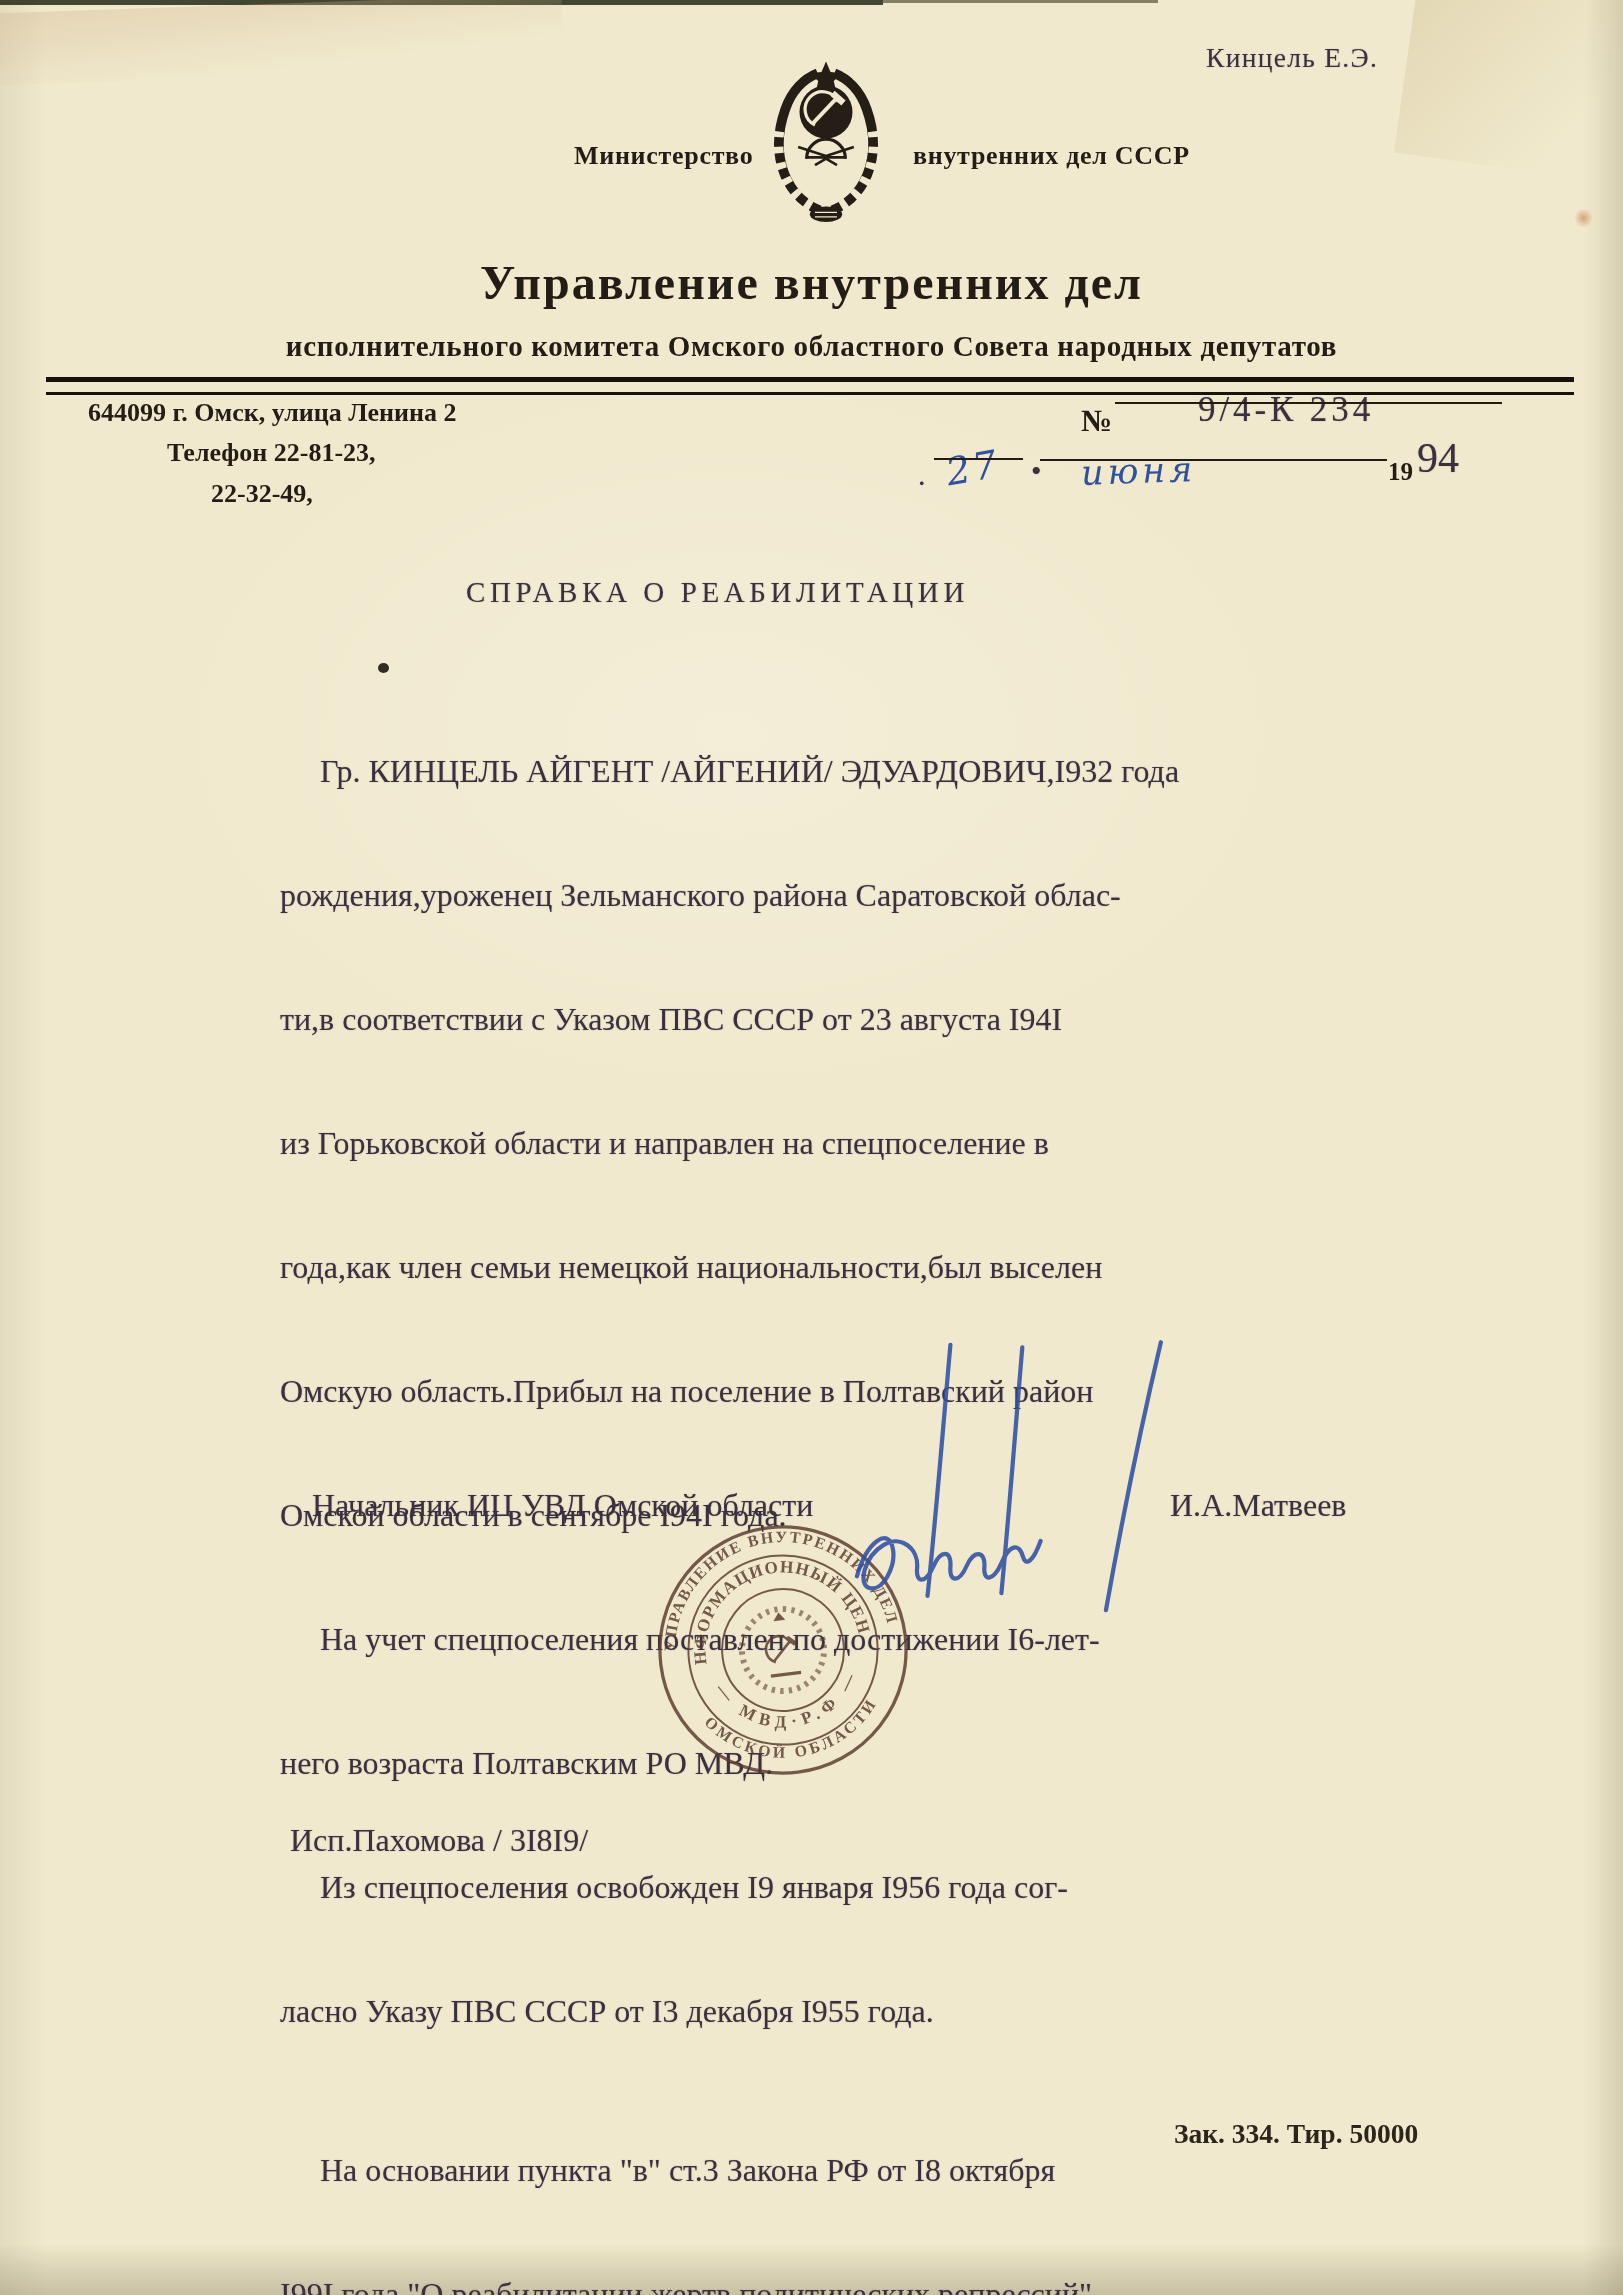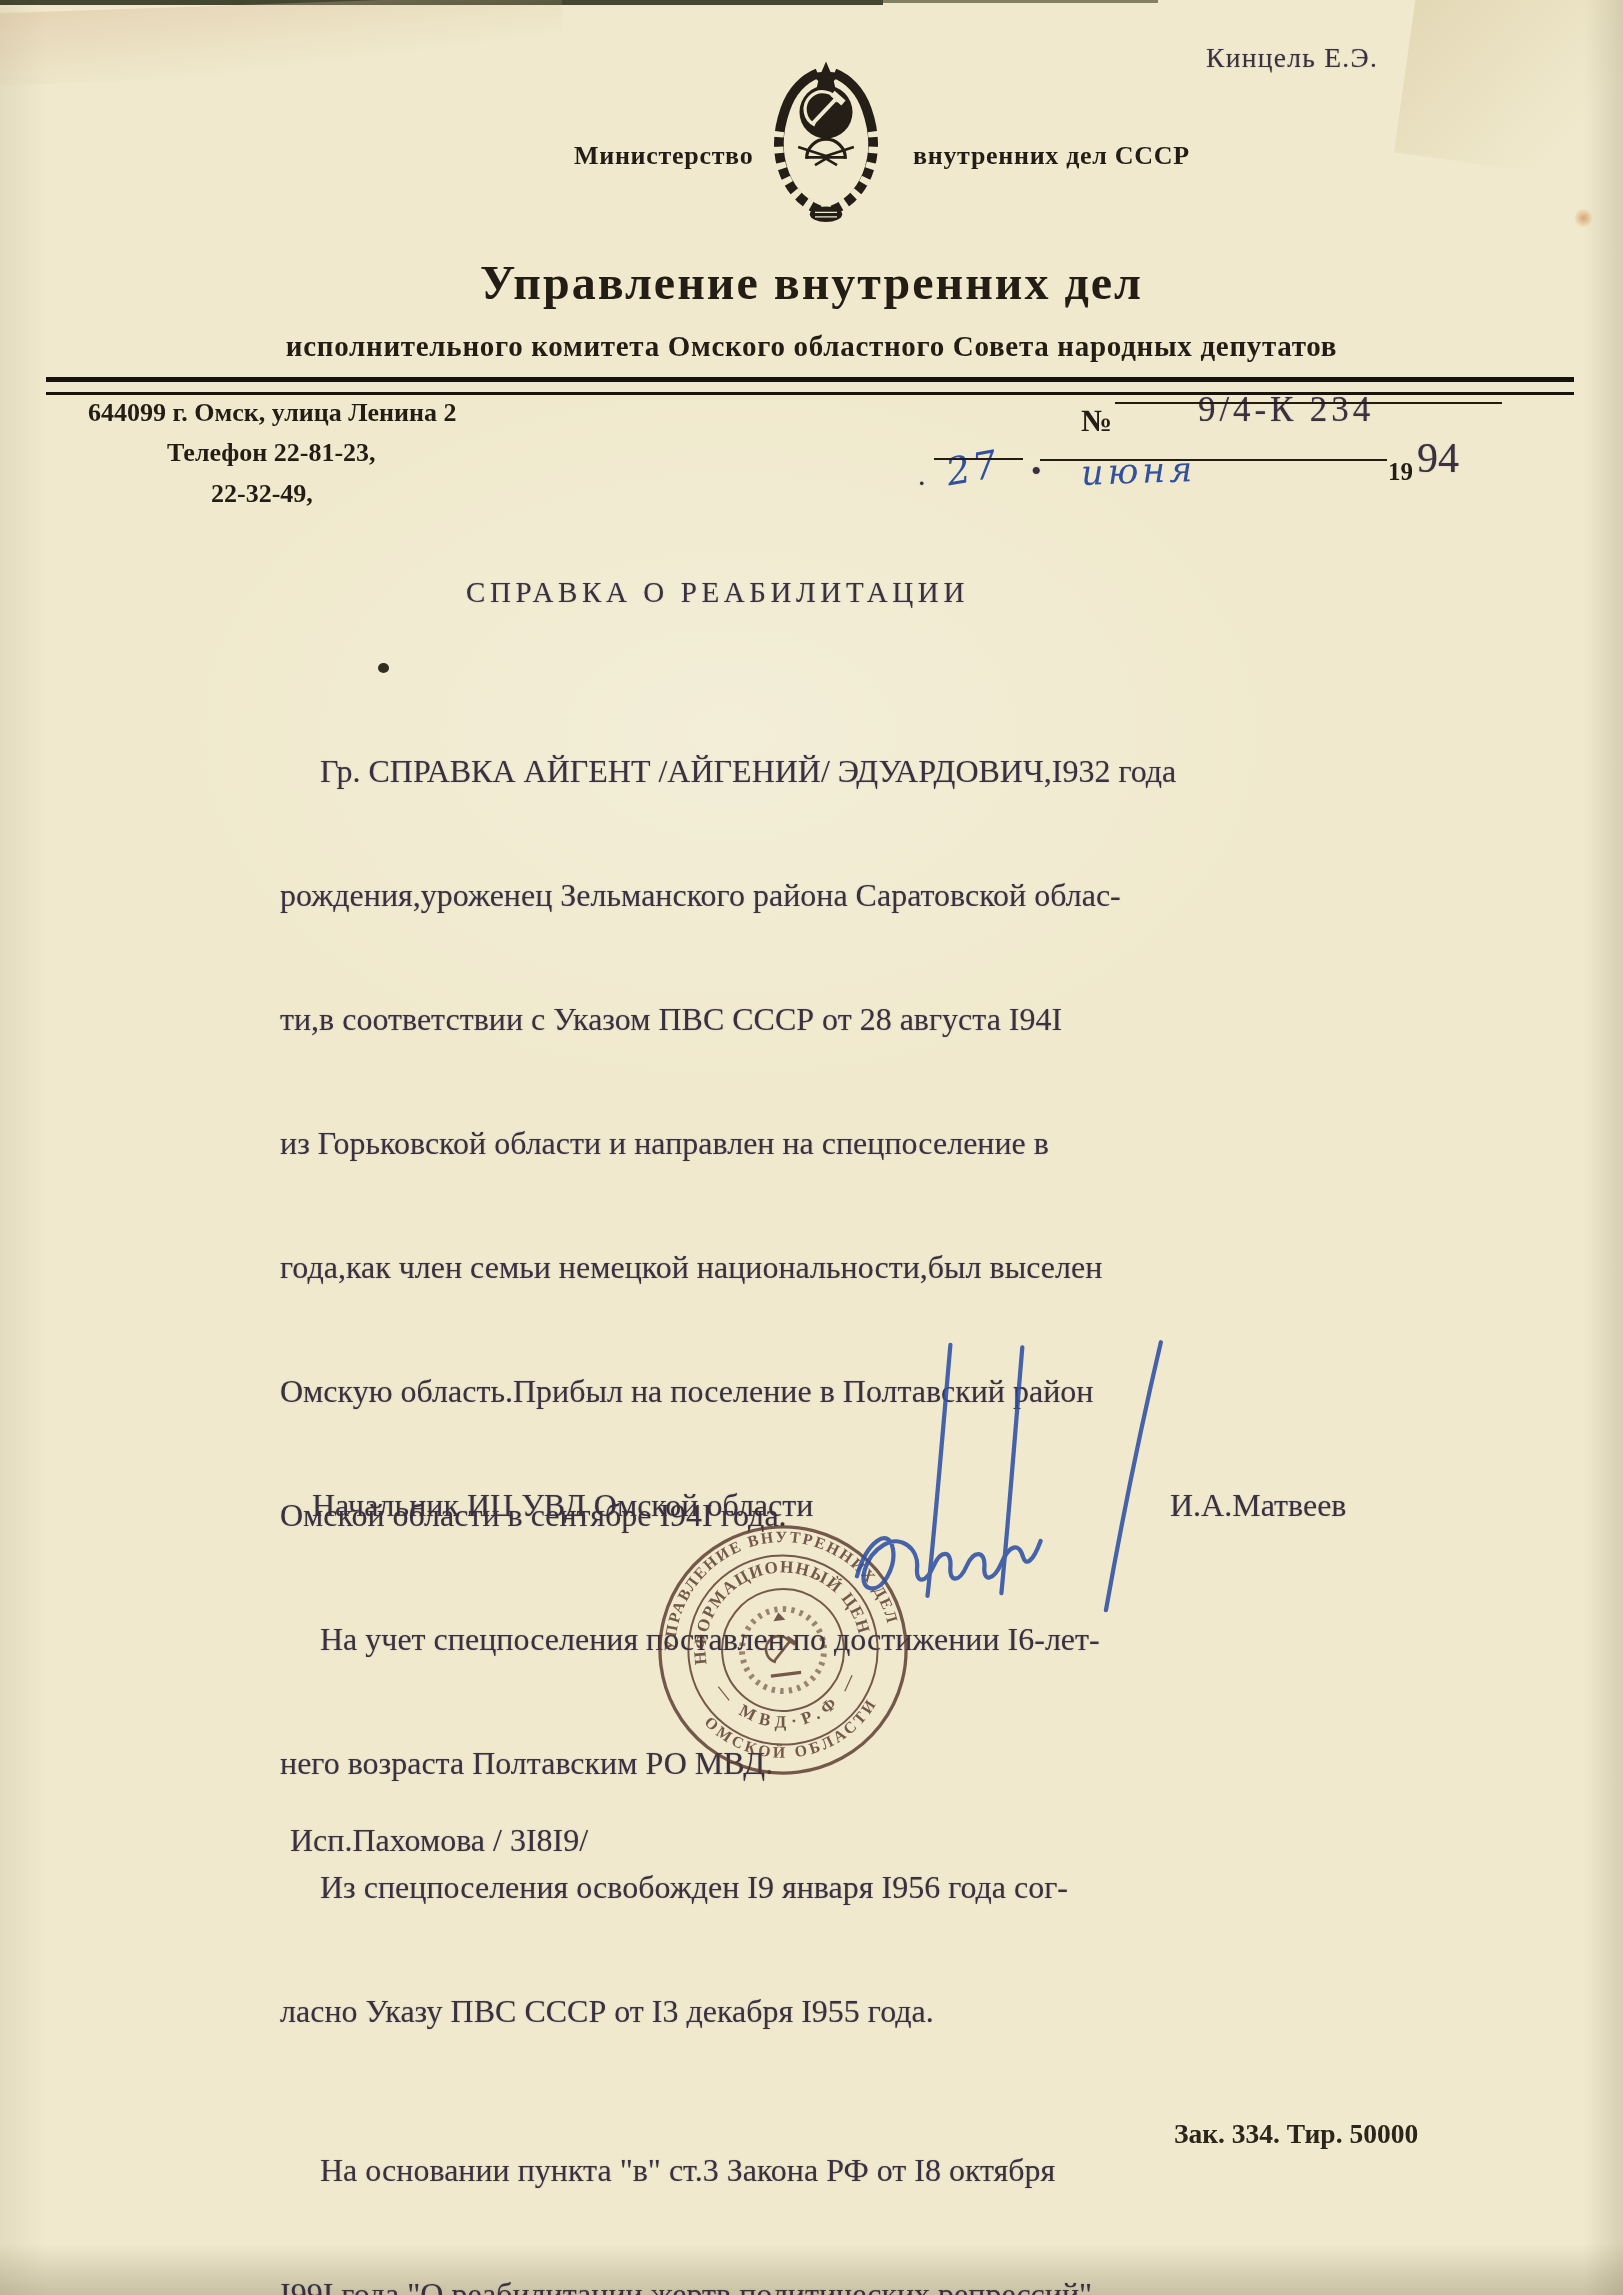--- a/index.html
+++ b/index.html
@@ -153,23 +153,23 @@
   <div class="fill-line date-day-underline"></div>
   <div class="abs typed date-dot2">•</div>
   <div class="abs hand date-month">июня</div>
   <div class="fill-line date-month-underline"></div>
   <div class="abs serif date-year-prefix">19</div>
   <div class="abs typed date-year">94</div>
 
   <div class="abs typed doc-title">СПРАВКА О РЕАБИЛИТАЦИИ</div>
 
   <div class="abs typed body-text">
-    <div class="line">     Гр. СПРАВКА АЙГЕНТ /АЙГЕНИЙ/ ЭДУАРДОВИЧ,I932 года</div>
+    <div class="line">     Гр. КИНЦЕЛЬ АЙГЕНТ /АЙГЕНИЙ/ ЭДУАРДОВИЧ,I932 года</div>
     <div class="line">рождения,уроженец Зельманского района Саратовской облас-</div>
-    <div class="line">ти,в соответствии с Указом ПВС СССР от 28 августа I94I</div>
+    <div class="line">ти,в соответствии с Указом ПВС СССР от 23 августа I94I</div>
     <div class="line">из Горьковской области и направлен на спецпоселение в</div>
     <div class="line">года,как член семьи немецкой национальности,был выселен</div>
     <div class="line">Омскую область.Прибыл на поселение в Полтавский район</div>
     <div class="line">Омской области в сентябре I94I года.</div>
     <div class="line">     На учет спецпоселения поставлен по достижении I6-лет-</div>
     <div class="line">него возраста Полтавским РО МВД.</div>
     <div class="line">     Из спецпоселения освобожден I9 января I956 года сог-</div>
     <div class="line">ласно Указу ПВС СССР от I3 декабря I955 года.</div>
     <div class="line para-gap">     На основании пункта "в" ст.3 Закона РФ от I8 октября</div>
     <div class="line">I99I года "О реабилитации жертв политических репрессий"</div>

